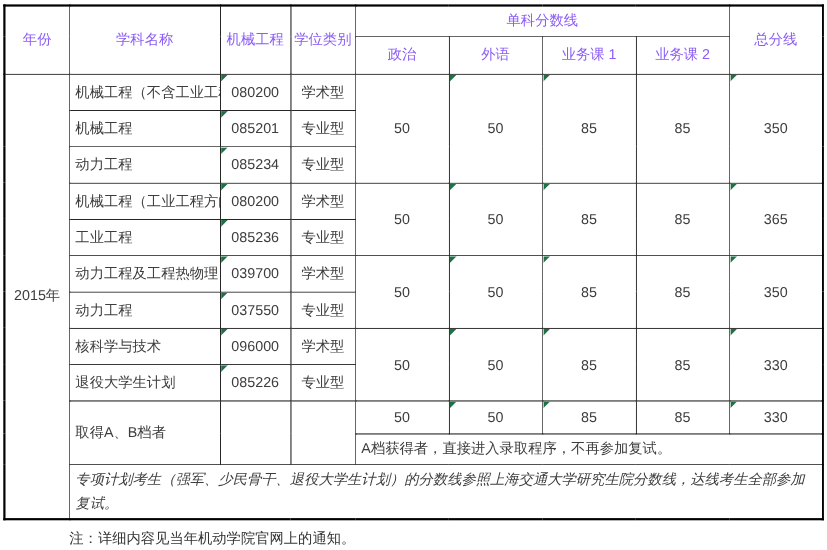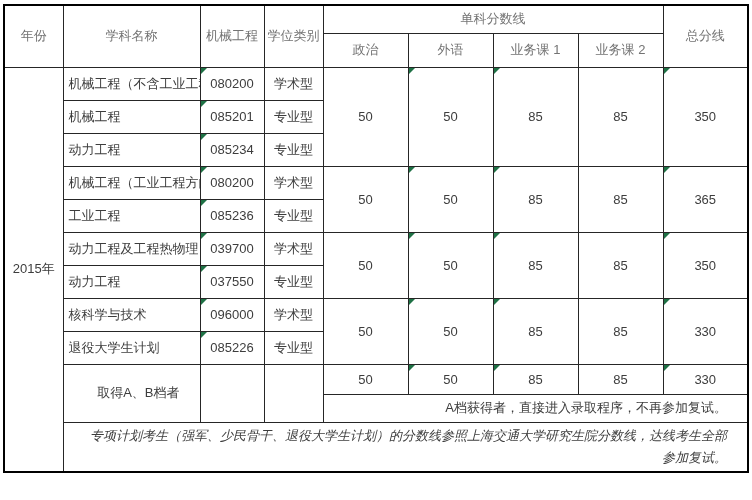--- a/index.html
+++ b/index.html
@@ -1,22 +1,22 @@
 <!DOCTYPE html>
 <html style="--tri: #1E7145;"><head>
 <meta charset="utf-8">
 <style>
   html,body{margin:0;padding:0;}
   body{width:752px;height:500px;background:#ffffff;font-family:"Liberation Sans","DejaVu Sans",sans-serif;}
   .sheet{position:relative;width:752px;height:500px;background:#fff;}
   table.grid{position:absolute;left:3px;top:4px;width:744px;border-collapse:collapse;table-layout:fixed;border:2px solid #000;}
   td{border:1px solid #262626;font-size:13px;color:#3d3d3d;text-align:center;vertical-align:middle;padding:0;position:relative;overflow:hidden;background:#fff;}
-  td.l{text-align:right;padding:2px 20px;}
+  td.l{text-align:left;padding:2px 5px;}
   td.name{text-align:left;padding:2px 0 2px 5px;white-space:nowrap;}
-  td.hdr{color:#737373;}
+  td.hdr{color:#8b5cf6;}
   .tri{position:absolute;top:0;left:0;width:7px;height:7px;background:var(--tri,#1E7145);clip-path:polygon(0 0,100% 0,0 100%);}
   .wrapnote{line-height:22px;display:block;font-style:italic;}
   .footnote{position:absolute;left:63px;top:481px;font-size:13px;color:#333;}
 </style>
 </head>
 <body>
 
 <div class="sheet">
   <table class="grid">
     <colgroup>
@@ -139,13 +139,14 @@
     </tr>
 
     <tr style="height:48px">
       <td colspan="8" class="l">
             <span class="wrapnote">专项计划考生（强军、少民骨干、退役大学生计划）的分数线参照上海交通大学研究生院分数线，达线考生全部参加复试。</span>
           </td>
     </tr>
   </tbody>
     </table>
 
+  <div class="footnote">注：详细内容见当年机动学院官网上的通知。</div>
 </div>
 
 </body></html>

